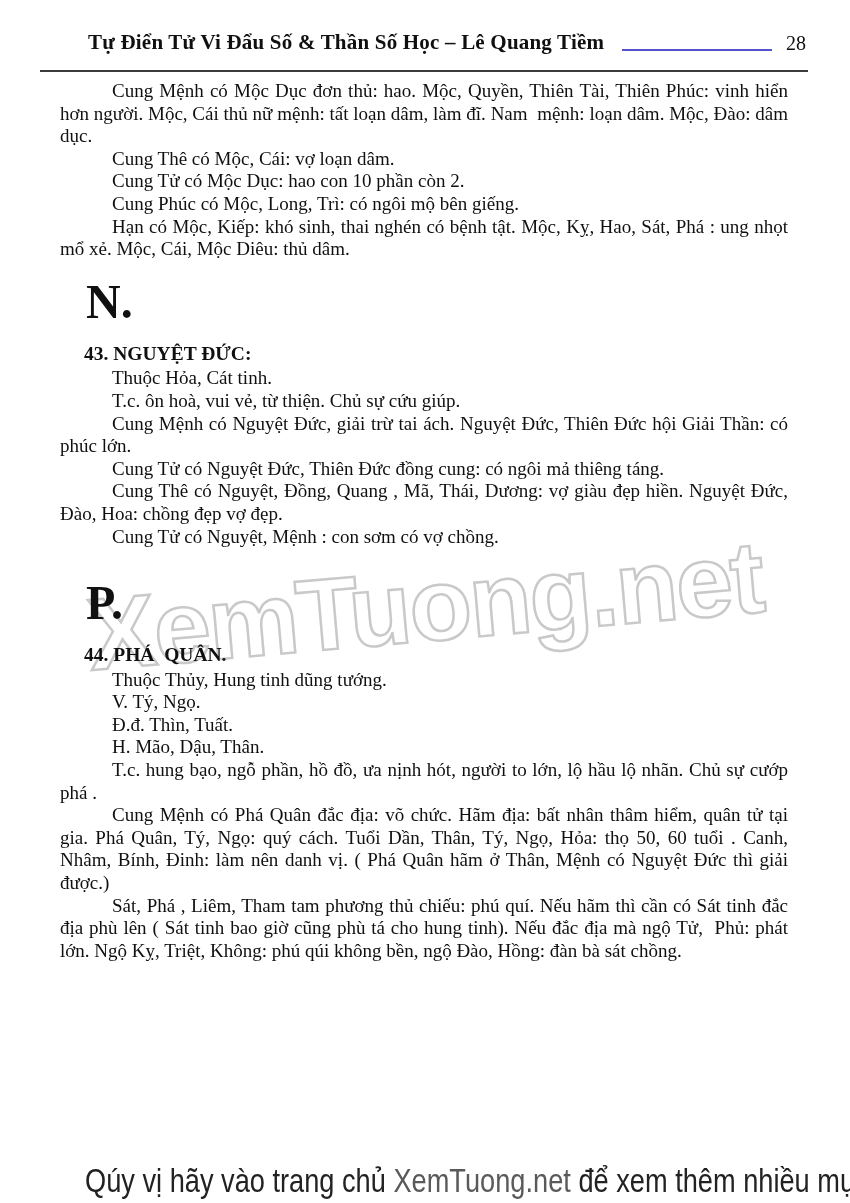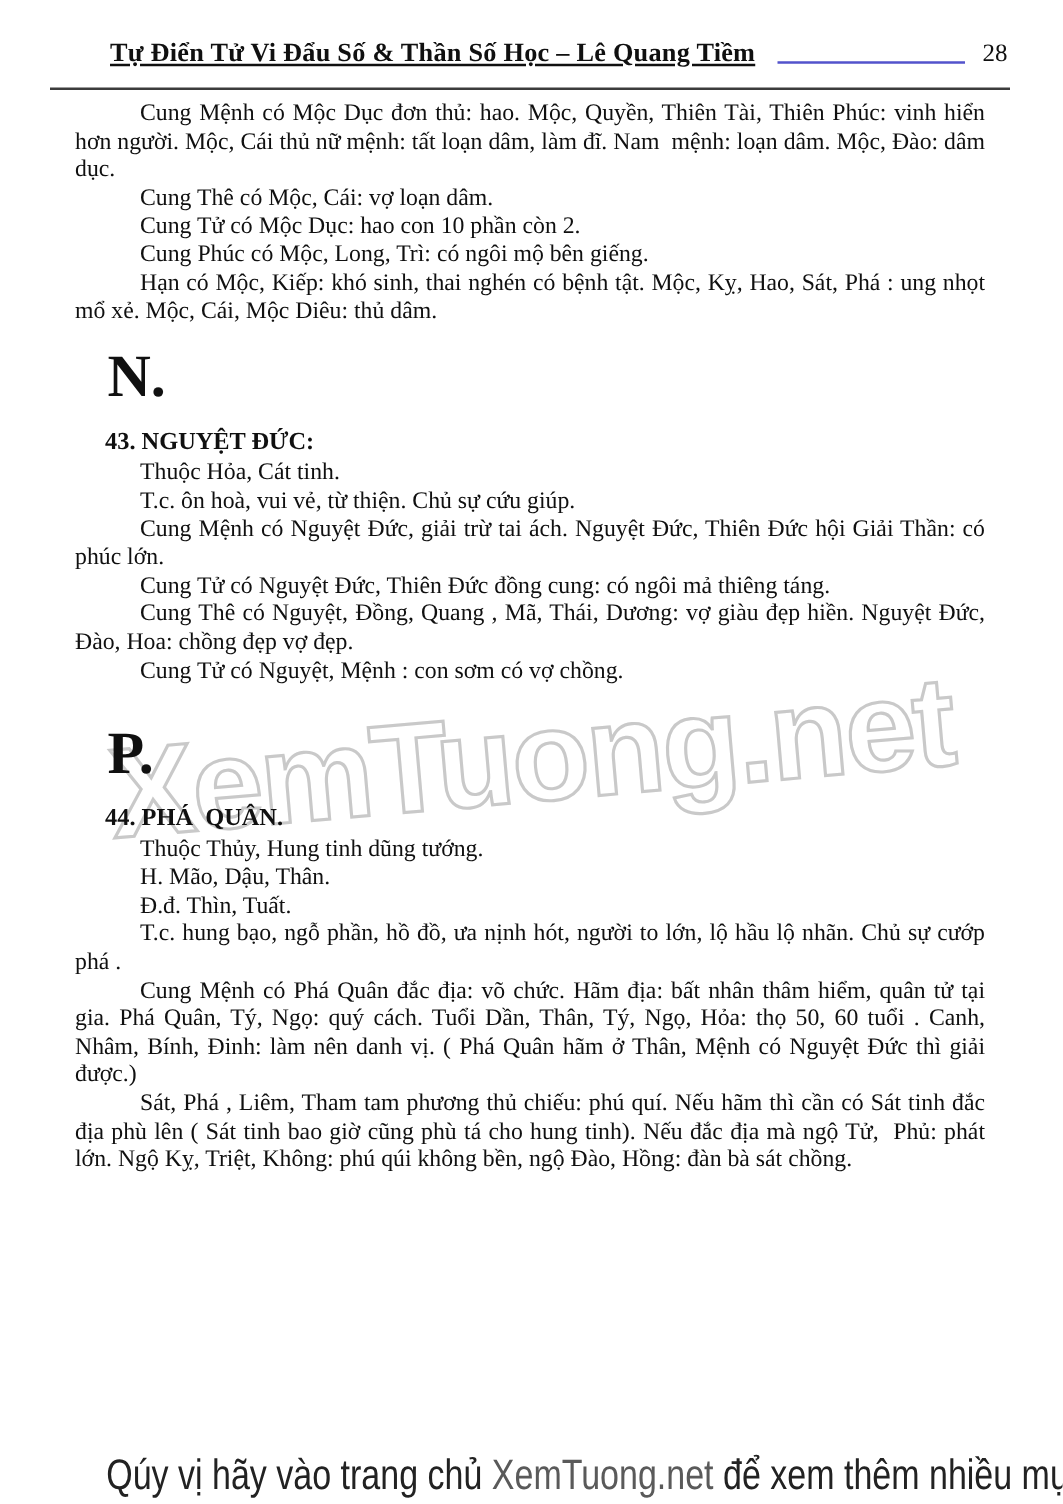--- a/index.html
+++ b/index.html
@@ -15,21 +15,20 @@
 
   
   .header-row {
     display:flex; align-items:flex-end;
     padding:30px 44px 0 88px;
     position:relative; z-index:2;
   }
   .doc-title {
     font-size:21px; font-weight:600; letter-spacing:0.2px;
     white-space:nowrap;
-    text-decoration:underline;
   }
   .header-spacer { flex:1; }
   .header-underline {
     width:150px; height:0;
     border-bottom:2.5px solid #5353cc;
     margin:0 14px 4px 0;
   }
   .page-number { font-size:20px; }
   .header-rule {
     margin:15px 42px 0 40px;
@@ -115,22 +114,23 @@
     <p>Thuộc Hỏa, Cát tinh.</p>
     <p>T.c. ôn hoà, vui vẻ, từ thiện. Chủ sự cứu giúp.</p>
     <p>Cung Mệnh có Nguyệt Đức, giải trừ tai ách. Nguyệt Đức, Thiên Đức hội Giải Thần: có phúc lớn.</p>
     <p>Cung Tử có Nguyệt Đức, Thiên Đức đồng cung: có ngôi mả thiêng táng.</p>
     <p>Cung Thê có Nguyệt, Đồng, Quang , Mã, Thái, Dương: vợ giàu đẹp hiền. Nguyệt Đức, Đào, Hoa: chồng đẹp vợ đẹp.</p>
     <p>Cung Tử có Nguyệt, Mệnh : con sơm có vợ chồng.</p>
 
     <div class="section-letter p-gap">P.</div>
     <div class="entry-title">44. PHÁ  QUÂN.</div>
     <p>Thuộc Thủy, Hung tinh dũng tướng.</p>
+    <p>V. Tý, Ngọ.</p>
+    <p>Đ.đ. Thìn, Tuất.</p>
     <p>H. Mão, Dậu, Thân.</p>
-    <p>Đ.đ. Thìn, Tuất.</p>
     <p>T.c. hung bạo, ngỗ phần, hồ đồ, ưa nịnh hót, người to lớn, lộ hầu lộ nhãn. Chủ sự cướp phá .</p>
     <p>Cung Mệnh có Phá Quân đắc địa: võ chức. Hãm địa: bất nhân thâm hiểm, quân tử tại gia. Phá Quân, Tý, Ngọ: quý cách. Tuổi Dần, Thân, Tý, Ngọ, Hỏa: thọ 50, 60 tuổi . Canh, Nhâm, Bính, Đinh: làm nên danh vị. ( Phá Quân hãm ở Thân, Mệnh có Nguyệt Đức thì giải được.)</p>
     <p>Sát, Phá , Liêm, Tham tam phương thủ chiếu: phú quí. Nếu hãm thì cần có Sát tinh đắc địa phù lên ( Sát tinh bao giờ cũng phù tá cho hung tinh). Nếu đắc địa mà ngộ Tử,  Phủ: phát lớn. Ngộ Kỵ, Triệt, Không: phú qúi không bền, ngộ Đào, Hồng: đàn bà sát chồng.</p>
 
   </div>
 
   <div class="footer">
     <span>Qúy vị hãy vào trang chủ </span><span class="brand">XemTuong.net</span><span> để xem thêm nhiều mục hay khác</span>
   </div>
 

